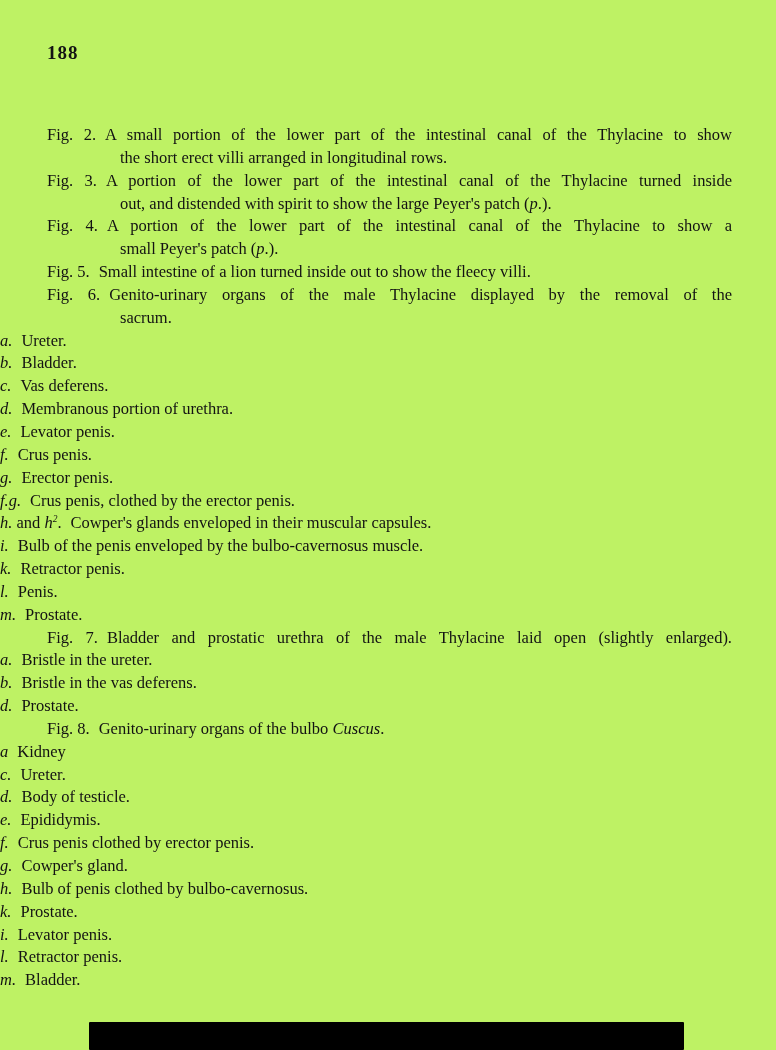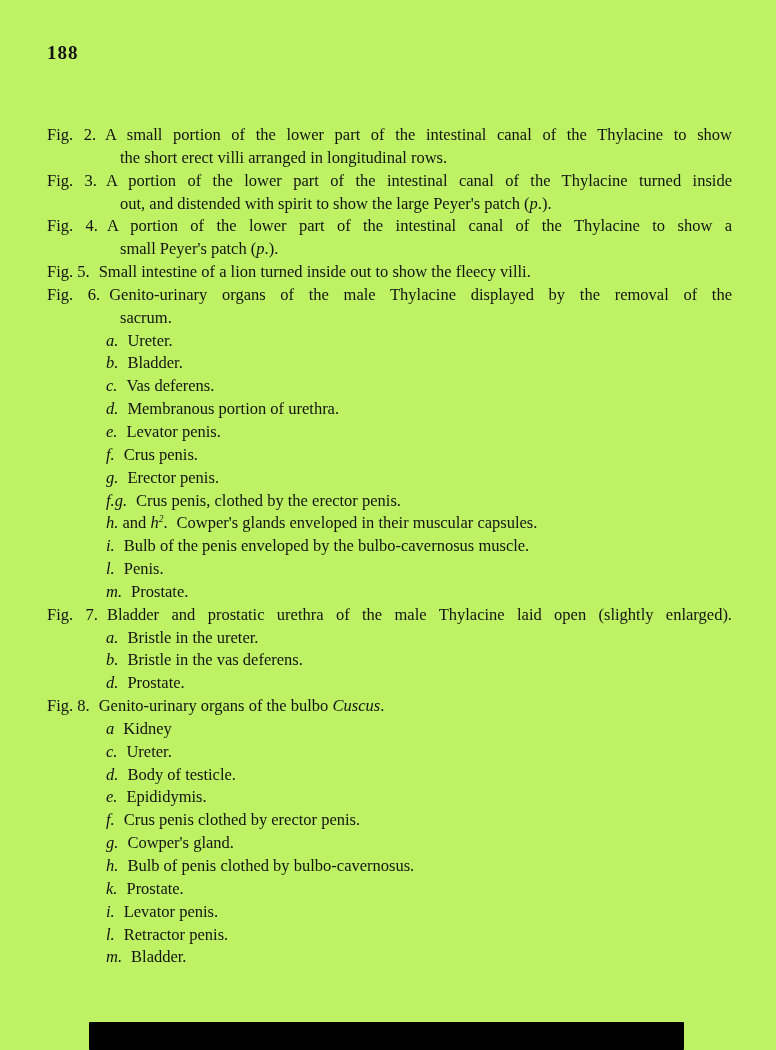--- a/index.html
+++ b/index.html
@@ -27,21 +27,21 @@
   .figure-list {
     position: absolute; left: 0; right: 0; top: 83px; margin-top: 41px;
   }
   .line {
     font-size: 16.5px;
     line-height: 22.85px;
     padding-right: 44px;
     white-space: normal;
   }
   .line.fig  { padding-left: 47px;  }
-  .line.item { padding-left: 106px; }
+  .line.item { }
   .line.cont { padding-left: 120px; }
   .line.j {
     text-align: justify;
     text-align-last: justify;
   }
   .lbl { padding-right: 9px; }
   .it  { font-style: italic; }
   sup  { font-size: 9.5px; line-height: 0; vertical-align: super; }
 
   .scan-artifact-bar {
@@ -70,20 +70,21 @@
       <div class="line item"><span class="lbl"><span class="it">a.</span></span><span class="txt"><span>Ureter.</span></span></div>
       <div class="line item"><span class="lbl"><span class="it">b.</span></span><span class="txt"><span>Bladder.</span></span></div>
       <div class="line item"><span class="lbl"><span class="it">c.</span></span><span class="txt"><span>Vas deferens.</span></span></div>
       <div class="line item"><span class="lbl"><span class="it">d.</span></span><span class="txt"><span>Membranous portion of urethra.</span></span></div>
       <div class="line item"><span class="lbl"><span class="it">e.</span></span><span class="txt"><span>Levator penis.</span></span></div>
       <div class="line item"><span class="lbl"><span class="it">f.</span></span><span class="txt"><span>Crus penis.</span></span></div>
       <div class="line item"><span class="lbl"><span class="it">g.</span></span><span class="txt"><span>Erector penis.</span></span></div>
       <div class="line item"><span class="lbl"><span class="it">f.g.</span></span><span class="txt"><span>Crus penis, clothed by the erector penis.</span></span></div>
       <div class="line item"><span class="lbl"><span class="it">h.</span><span> and </span><span class="it">h</span><sup class="it">2</sup><span>.</span></span><span class="txt"><span>Cowper's glands enveloped in their muscular capsules.</span></span></div>
       <div class="line item"><span class="lbl"><span class="it">i.</span></span><span class="txt"><span>Bulb of the penis enveloped by the bulbo-cavernosus muscle.</span></span></div>
+      <div class="line item"><span class="lbl"><span class="it">k.</span></span><span class="txt"><span>Retractor penis.</span></span></div>
       <div class="line item"><span class="lbl"><span class="it">l.</span></span><span class="txt"><span>Penis.</span></span></div>
       <div class="line item"><span class="lbl"><span class="it">m.</span></span><span class="txt"><span>Prostate.</span></span></div>
       <div class="line fig j"><span class="lbl"><span>Fig. 7.</span></span><span class="txt"><span>Bladder and prostatic urethra of the male Thylacine laid open (slightly enlarged).</span></span></div>
       <div class="line item"><span class="lbl"><span class="it">a.</span></span><span class="txt"><span>Bristle in the ureter.</span></span></div>
       <div class="line item"><span class="lbl"><span class="it">b.</span></span><span class="txt"><span>Bristle in the vas deferens.</span></span></div>
       <div class="line item"><span class="lbl"><span class="it">d.</span></span><span class="txt"><span>Prostate.</span></span></div>
       <div class="line fig"><span class="lbl"><span>Fig. 8.</span></span><span class="txt"><span>Genito-urinary organs of the bulbo </span><span class="it">Cuscus</span><span>.</span></span></div>
       <div class="line item"><span class="lbl"><span class="it">a</span></span><span class="txt"><span>Kidney</span></span></div>
       <div class="line item"><span class="lbl"><span class="it">c.</span></span><span class="txt"><span>Ureter.</span></span></div>
       <div class="line item"><span class="lbl"><span class="it">d.</span></span><span class="txt"><span>Body of testicle.</span></span></div>

